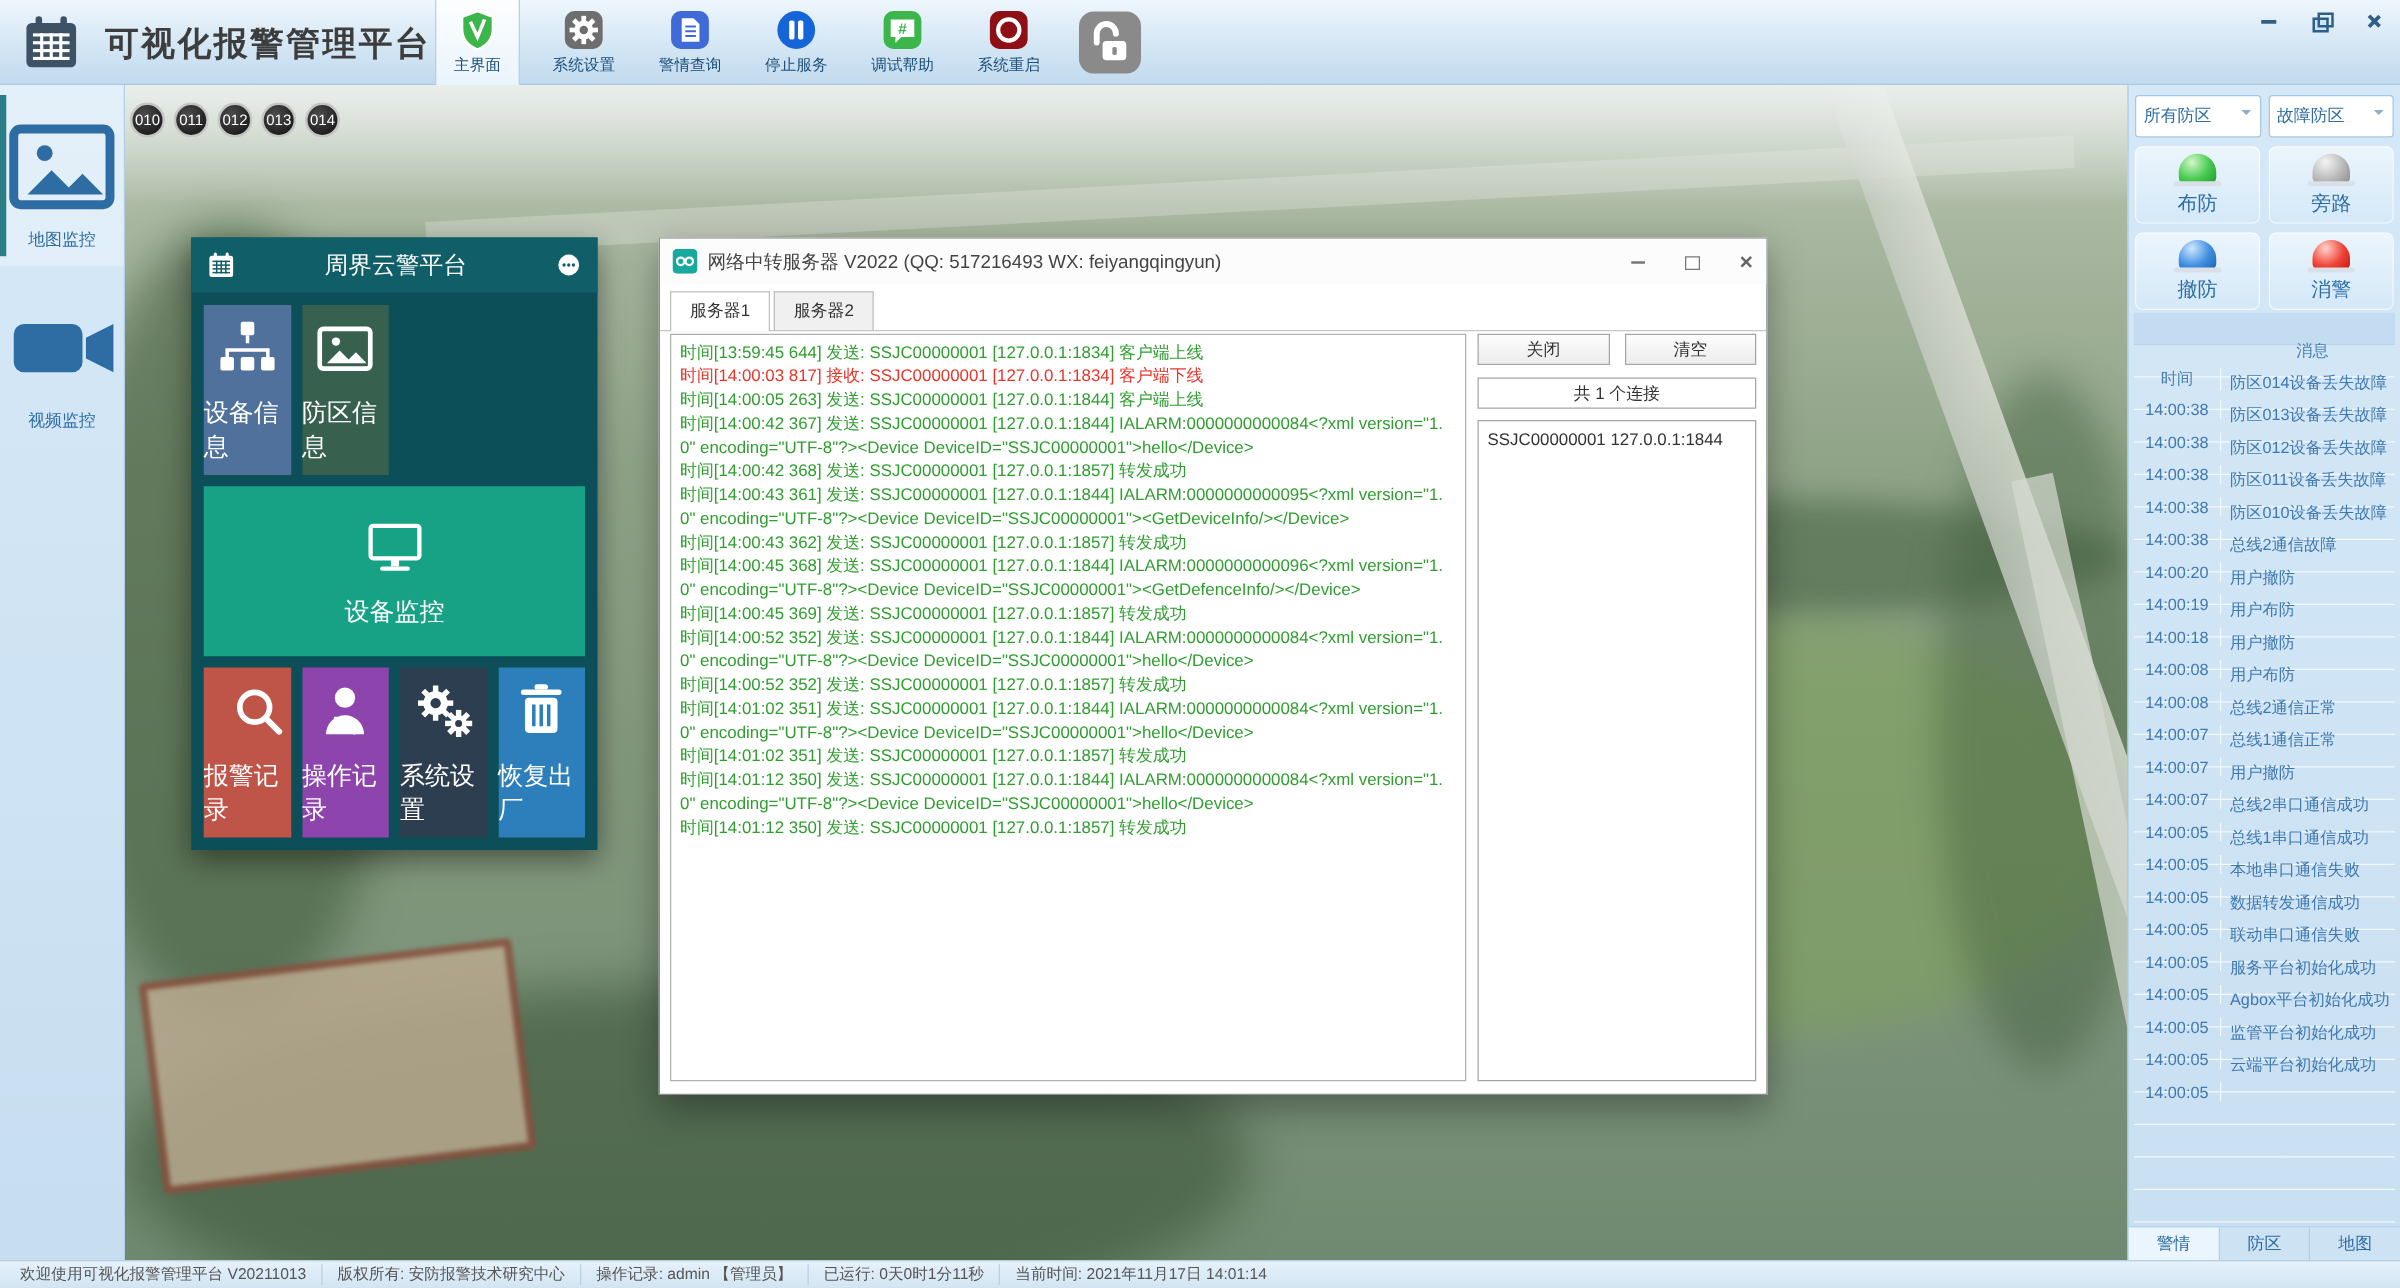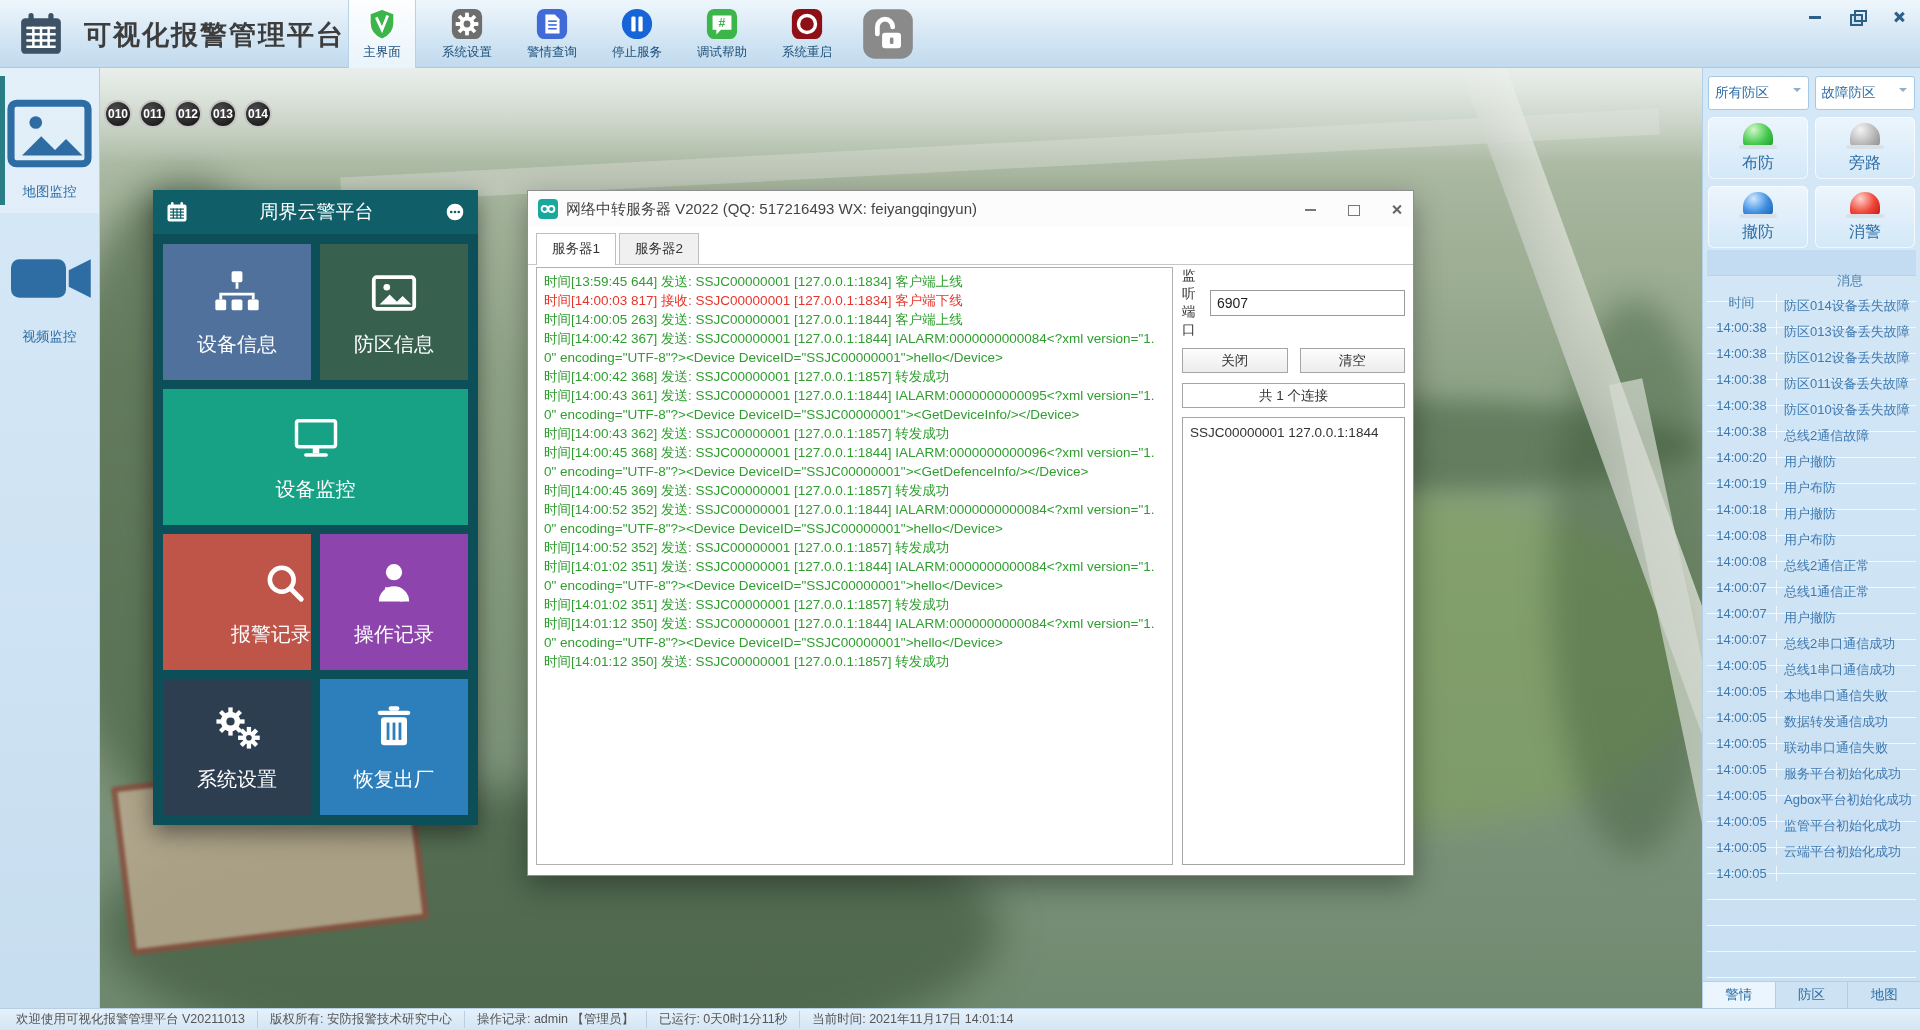--- a/index.html
+++ b/index.html
@@ -36,30 +36,30 @@
   .nav-item.active::before { content:""; position:absolute; left:0; top:8px; bottom:8px; width:5px; background:#2a7d85; }
 
   
   #map { position:absolute; left:100px; top:68px; right:218px; bottom:22px; overflow:hidden; z-index:10;
     background:linear-gradient(180deg,#c2cdbd 0%,#a8b7a0 12%,#90a488 32%,#83997c 58%,#7a9179 82%,#6f8a70 100%); }
   .m-blob { position:absolute; border-radius:50%; }
   .m-haze { position:absolute; left:0; top:0; right:0; height:95px; background:linear-gradient(180deg,rgba(238,242,240,.9),rgba(238,242,240,0)); }
   .road { position:absolute; opacity:.8; }
   #map-markers { position:absolute; left:4px; top:14px; display:flex; gap:7px; z-index:15; }
   .marker { width:28px; height:28px; border-radius:50%; background:radial-gradient(circle at 38% 32%,#4c4c4c,#1e1e1e 75%);
-    border:2px solid rgba(225,225,225,.85); color:#fff; font-size:12px; font-weight:bold;
-    display:flex; align-items:center; justify-content:center; cursor:pointer;margin-top:18px; }
+    border:2px solid rgba(225,225,225,.85); color:#fff; font-size:12px; font-weight:normal;
+    display:flex; align-items:center; justify-content:center; cursor:pointer; }
 
   
   #launcher { position:absolute; left:153px; top:190px; width:325px; z-index:45;
     background:#0d4f58; box-shadow:0 8px 22px rgba(0,0,0,.45); }
   .launcher-header { height:44px; background:#0f5e68; display:flex; align-items:center; padding:0 13px; }
   .launcher-header .icon { width:22px; height:22px; color:#fff; }
   .launcher-title { flex:1; text-align:center; color:#fff; font-size:19px; }
-  .launcher-grid { padding:10px; display:grid; grid-template-columns:1fr 1fr; gap:9px; }
+  .launcher-grid { padding:10px; display:grid; grid-template-columns:1fr 1fr 1fr 1fr; gap:9px; }
   .tile { height:136px; display:flex; flex-direction:column; align-items:center; justify-content:center; gap:12px;
     color:#fff; font-size:20px; cursor:pointer; }
   .tile .icon { width:52px; height:52px; }
   .tile.span2 { grid-column:1 / -1; }
 
   
   #dialog { position:absolute; left:527px; top:190px; width:887px; height:686px; z-index:55;
     background:#fff; border:1px solid #8f8f8f; box-shadow:0 10px 28px rgba(0,0,0,.35); }
   .dialog-titlebar { height:36px; display:flex; align-items:center; padding:0 10px; background:#fcfcfc; }
   .dialog-titlebar .icon { width:20px; height:20px; margin-right:8px; }
@@ -424,24 +424,20 @@
         <div class="log-line">时间[14:00:45 368] 发送: SSJC00000001 [127.0.0.1:1844] IALARM:0000000000096&lt;?xml version="1.0" encoding="UTF-8"?&gt;&lt;Device DeviceID="SSJC00000001"&gt;&lt;GetDefenceInfo/&gt;&lt;/Device&gt;</div>
         <div class="log-line">时间[14:00:45 369] 发送: SSJC00000001 [127.0.0.1:1857] 转发成功</div>
         <div class="log-line">时间[14:00:52 352] 发送: SSJC00000001 [127.0.0.1:1844] IALARM:0000000000084&lt;?xml version="1.0" encoding="UTF-8"?&gt;&lt;Device DeviceID="SSJC00000001"&gt;hello&lt;/Device&gt;</div>
         <div class="log-line">时间[14:00:52 352] 发送: SSJC00000001 [127.0.0.1:1857] 转发成功</div>
         <div class="log-line">时间[14:01:02 351] 发送: SSJC00000001 [127.0.0.1:1844] IALARM:0000000000084&lt;?xml version="1.0" encoding="UTF-8"?&gt;&lt;Device DeviceID="SSJC00000001"&gt;hello&lt;/Device&gt;</div>
         <div class="log-line">时间[14:01:02 351] 发送: SSJC00000001 [127.0.0.1:1857] 转发成功</div>
         <div class="log-line">时间[14:01:12 350] 发送: SSJC00000001 [127.0.0.1:1844] IALARM:0000000000084&lt;?xml version="1.0" encoding="UTF-8"?&gt;&lt;Device DeviceID="SSJC00000001"&gt;hello&lt;/Device&gt;</div>
         <div class="log-line">时间[14:01:12 350] 发送: SSJC00000001 [127.0.0.1:1857] 转发成功</div>
       </div>
     <div class="dialog-right">
-      <div class="port-row">
-        <span>监听端口</span>
-        <input value="6907" style="">
-      </div>
       <div class="btn-row">
         <div class="dlg-btn">关闭</div>
         <div class="dlg-btn">清空</div>
       </div>
       <div class="conn-count">共 1 个连接</div>
       <div class="conn-list">
           <div class="conn-item">SSJC00000001 127.0.0.1:1844</div>
         </div>
     </div>
   </div>

